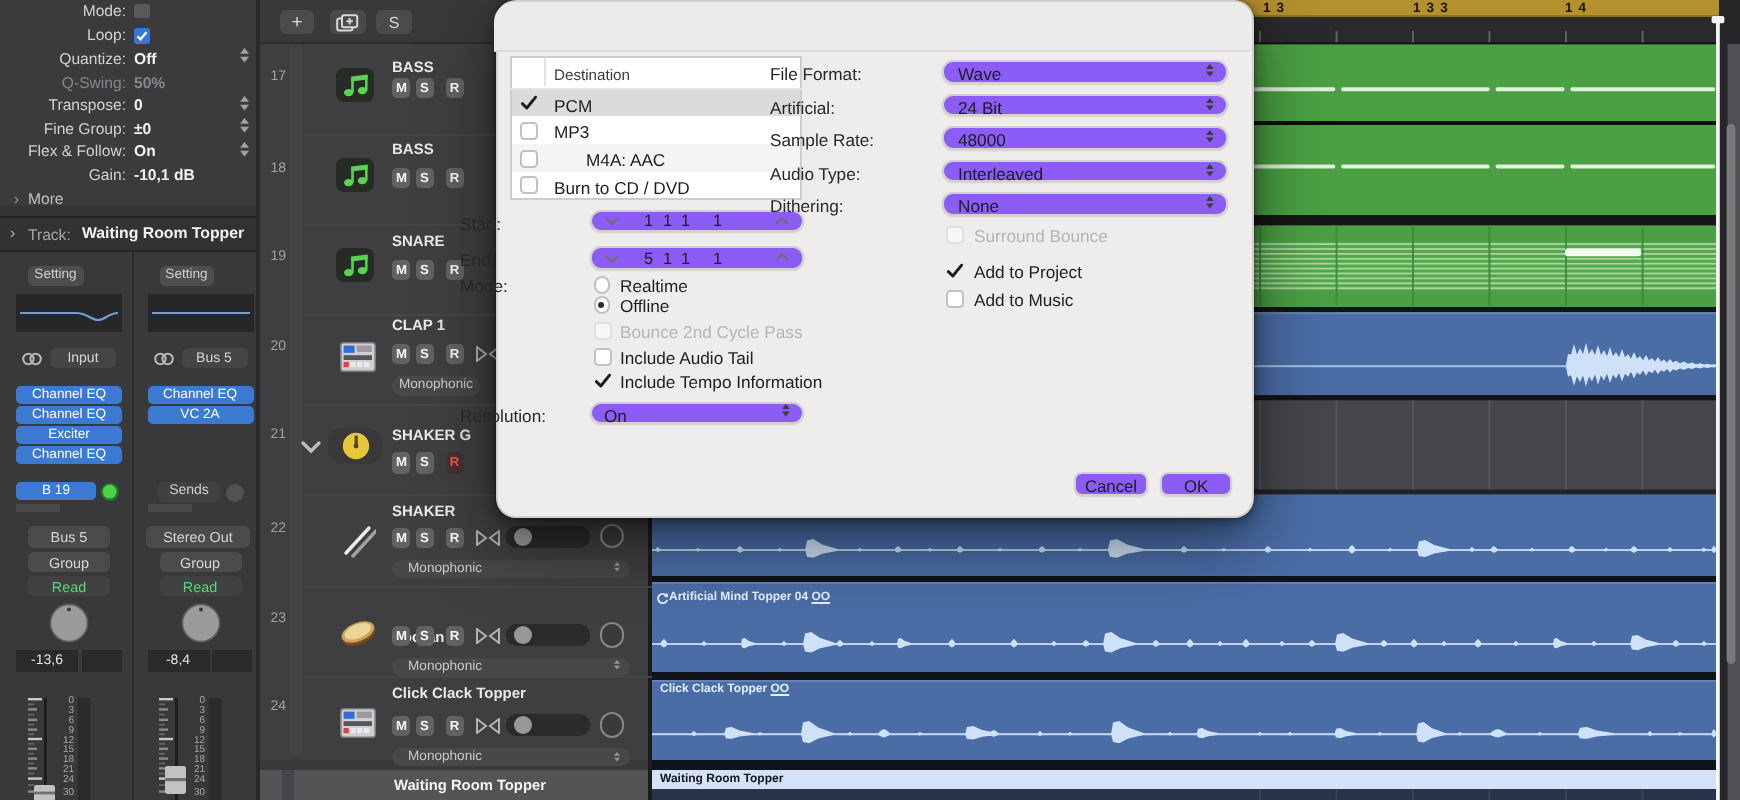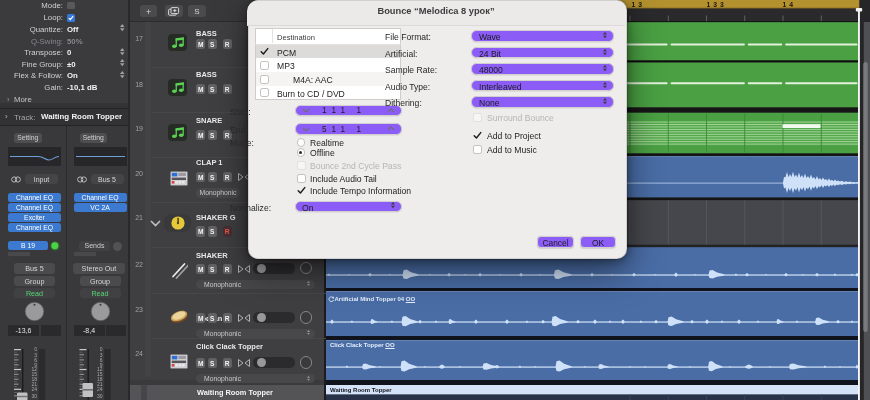--- a/index.html
+++ b/index.html
@@ -457,21 +457,20 @@
       <rect x="87.5" y="349" width="1.4" height="51" fill="#1c1c1e"></rect>
       <rect x="104.3" y="349" width="6.4" height="51" fill="#2b2b2d"></rect>
       <rect x="17" y="392.5" width="10.5" height="9" rx="1.2" fill="#c2c2c4"></rect>
       <rect x="17" y="395.8" width="10.5" height="1.4" fill="#707072"></rect>
       <rect x="82.5" y="383" width="10.5" height="14" rx="1.2" fill="#c2c2c4"></rect>
       <rect x="82.5" y="389" width="10.5" height="1.6" fill="#707072"></rect>
     </svg>
 <div class="abs" style="left:247.5px;top:0px;width:379.5px;height:259px;background:#eeedec;border-radius:10px;
 box-shadow:0 12px 34px rgba(0,0,0,0.5),0 2px 8px rgba(0,0,0,0.35),0 0 2px rgba(0,0,0,0.4);border:0.5px solid rgba(0,0,0,0.12)"></div>
 <div class="abs" style="left:247px;top:0.5px;width:378px;height:25.5px;border-bottom:1px solid #dcdad8;border-radius:10px 10px 0 0;background:#ebeae9"></div>
-<div class="abs" style="left:247px;top:6px;width:378px;text-align:center;font-size:9.3px;font-weight:bold;color:#3d3d3f">Bounce “Melodica 8 урок”</div>
 <div class="abs" style="left:255px;top:27.5px;width:146px;height:72.5px;background:#fff;border:0.8px solid #cfcdcb"></div>
 <div class="abs" style="left:271.5px;top:29px;width:1px;height:14px;background:#e4e2e0"></div>
 <div class="abs" style="left:255px;top:43.5px;width:146px;height:1px;background:#e4e2e0"></div>
 <div class="dtext" style="left:277px;top:33px;font-size:7.6px;color:#3a3a3c">Destination</div>
 <div class="abs" style="left:255.8px;top:44.5px;width:144.4px;height:13.8px;background:#dcdbda"></div>
 <div class="abs" style="left:255.8px;top:72.1px;width:144.4px;height:13.8px;background:#f5f4f3"></div>
 <svg style="position:absolute;left:259.5px;top:47.2px" width="9.0" height="9.0" viewBox="0 0 9 9">
       <path d="M1.2,4.8 L3.4,7 L7.8,1.6" stroke="#1c1c1e" stroke-width="1.45" fill="none" stroke-linecap="round" stroke-linejoin="round"></path>
     </svg>
 <div class="dtext" style="left:277px;top:47.6px">PCM</div>
@@ -512,21 +511,21 @@
 <div class="abs" style="left:299.2px;top:150.7px;width:3.2px;height:3.2px;border-radius:50%;background:#2a2a2c"></div>
 <div class="dtext" style="left:310px;top:148.2px">Offline</div>
 <div class="cbd" style="left:296.5px;top:161px"></div>
 <div class="dtext" style="left:310px;top:161.2px;color:#b7b5b3">Bounce 2nd Cycle Pass</div>
 <div class="cb" style="left:296.5px;top:173.5px"></div>
 <div class="dtext" style="left:310px;top:173.7px">Include Audio Tail</div>
 <svg style="position:absolute;left:296.5px;top:186px" width="9.0" height="9.0" viewBox="0 0 9 9">
       <path d="M1.2,4.8 L3.4,7 L7.8,1.6" stroke="#1c1c1e" stroke-width="1.45" fill="none" stroke-linecap="round" stroke-linejoin="round"></path>
     </svg>
 <div class="dtext" style="left:310px;top:186.2px">Include Tempo Information</div>
-<div class="dlbl" style="left:230px;top:203px;width:61px">Normalize:</div>
+<div class="dlbl" style="left:230px;top:203px;width:61px">Resolution:</div>
 <div class="pop" style="left:294.5px;top:200.5px;width:107px;height:11.5px"></div>
 <div class="dtext" style="left:302px;top:202.7px">On</div>
 <svg style="position:absolute;left:390px;top:202.3px" width="5.9" height="8.240000000000002">
       <path d="M1,2.4960000000000004 L2.95,0 L4.9,2.4960000000000004 Z" fill="#3c3c3e"></path>
       <path d="M1,3.7440000000000007 L2.95,6.240000000000001 L4.9,3.7440000000000007 Z" fill="#3c3c3e"></path>
     </svg>
 <div class="dlbl" style="left:385px;top:32.4px;width:84px">File Format:</div>
 <div class="pop" style="left:471px;top:30.2px;width:143px;height:11.5px"></div>
 <div class="dtext" style="left:479px;top:32.2px">Wave</div>
 <svg style="position:absolute;left:602px;top:32.0px" width="5.9" height="8.240000000000002">

